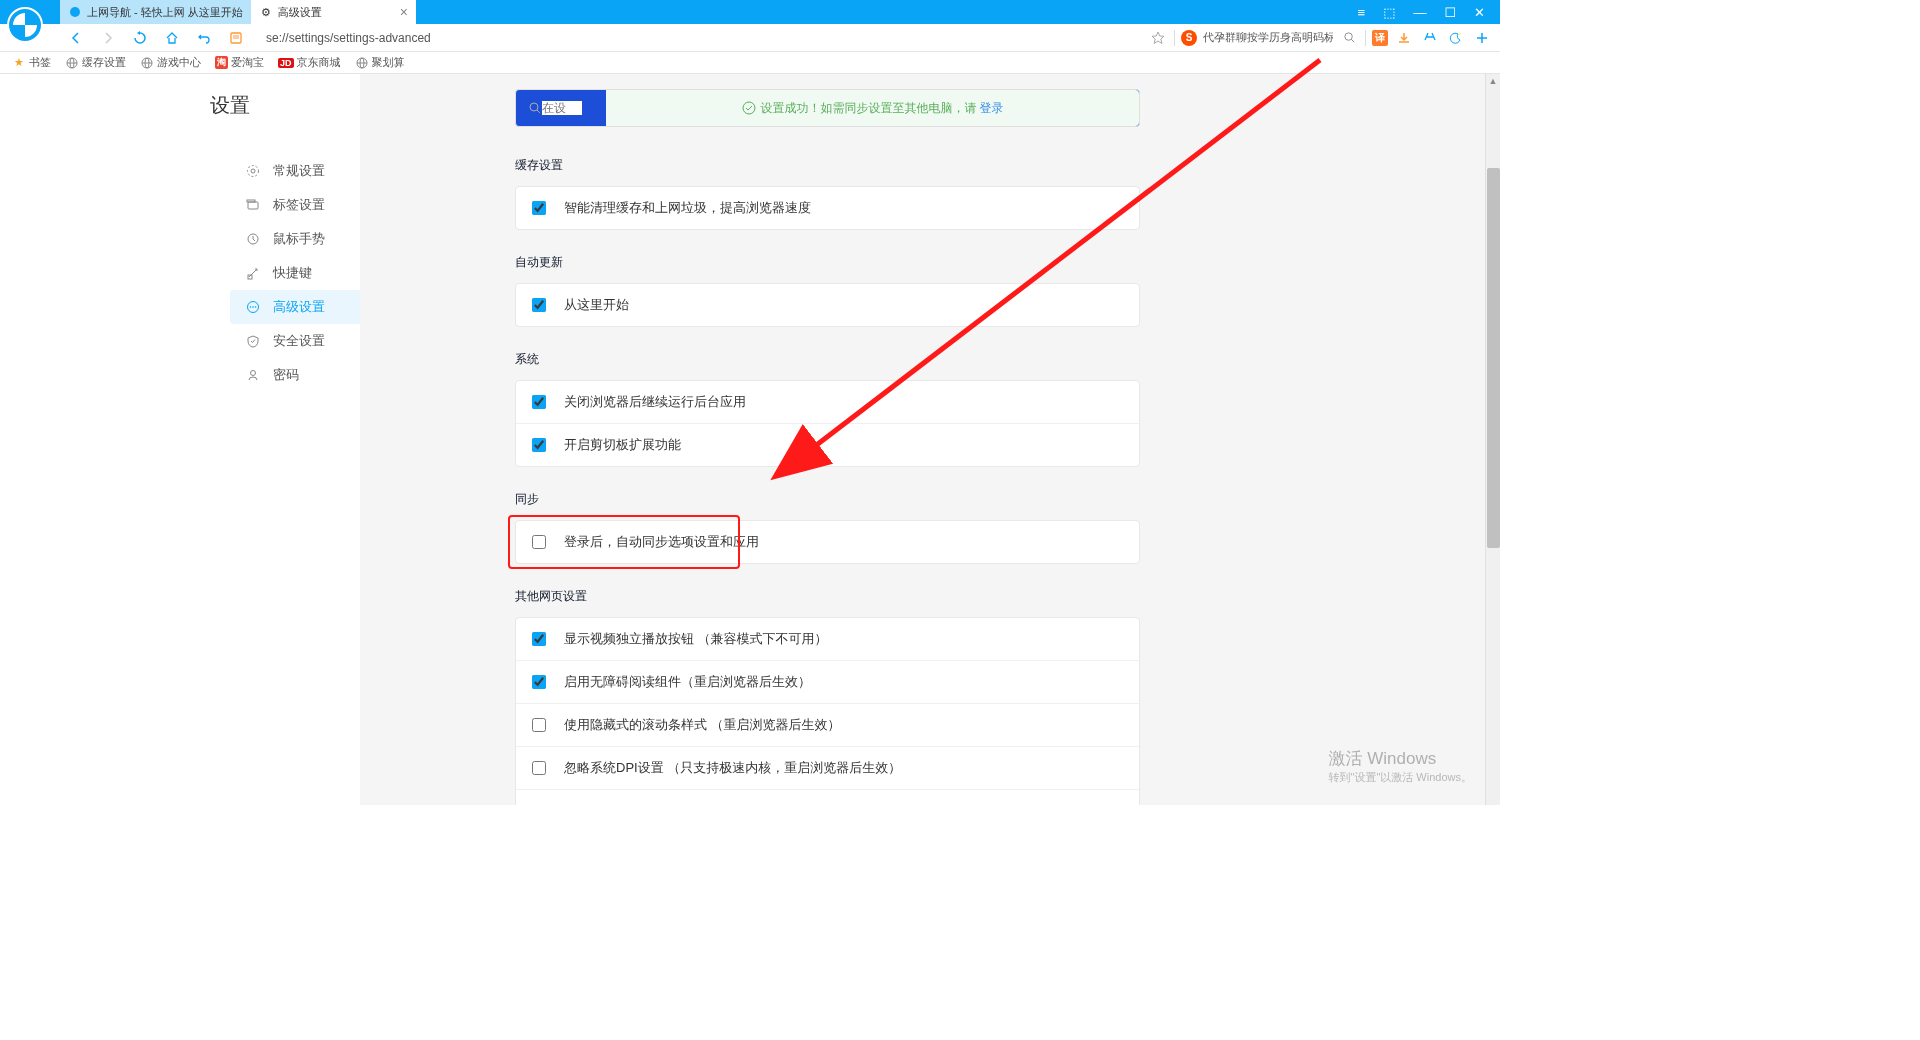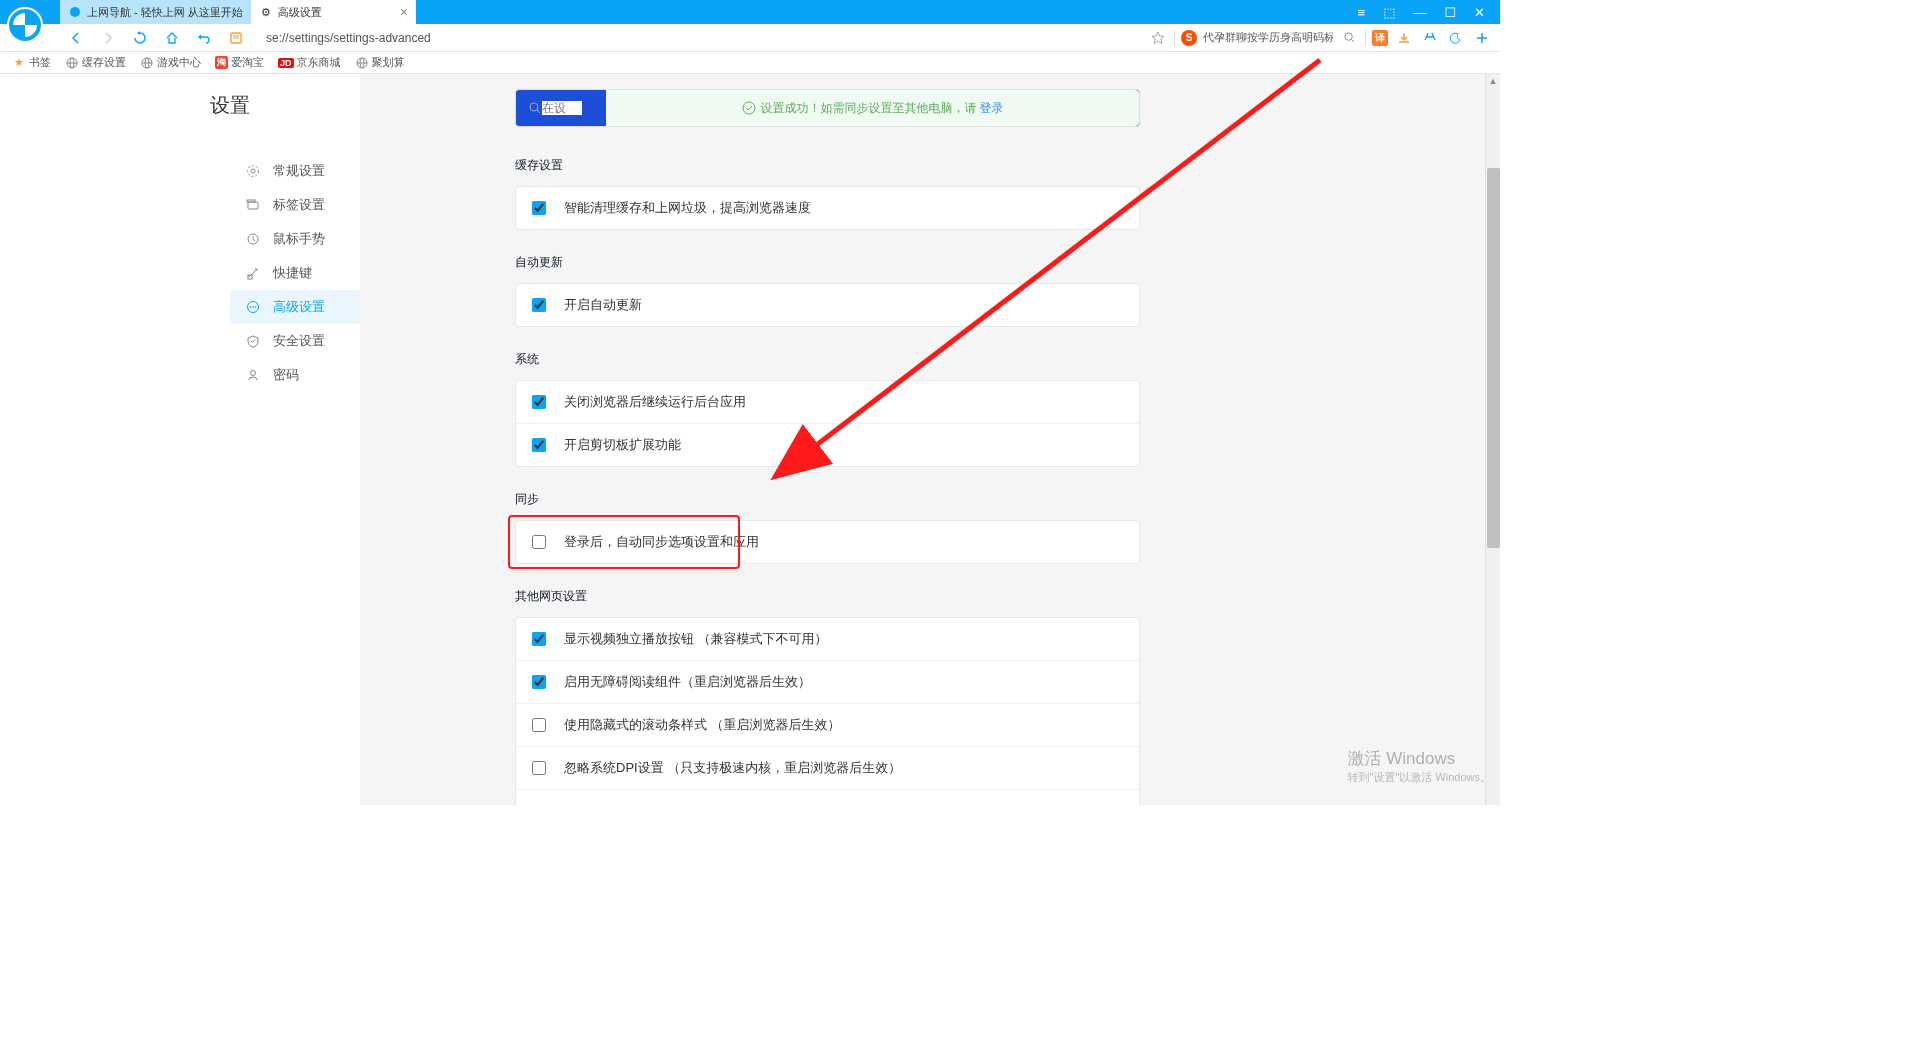--- a/index.html
+++ b/index.html
@@ -58,21 +58,21 @@
 .success-msg { flex: 1; background: #f0faf2; height: 100%; display: flex; align-items: center; justify-content: center; font-size: 12px; color: #5aad5a; border-radius: 0 4px 4px 0; }
 .success-msg a { color: #3a8ee6; text-decoration: none; margin-left: 3px; }
 .section-title { font-size: 12px; color: #0f172a; margin-bottom: 12px; }
 .setting-group { background: #fff; border: 1px solid #e8e8e8; border-radius: 4px; margin-bottom: 24px; }
 .setting-row { display: flex; align-items: center; padding: 12px 16px; font-size: 13px; color: #333; gap: 8px; }
 .setting-row + .setting-row { border-top: 1px solid #f0f0f0; }
 .setting-row input[type=checkbox] { width: 14px; height: 14px; margin-right: 10px; cursor: pointer; accent-color: #0aa4f6; }
 .highlight-box { border: 2px solid #ff1a1a; border-radius: 4px; }
 
 
-.watermark { position: absolute; right: 9px; bottom: 20px; color: #bbb; font-size: 13px; text-align: left; pointer-events: none; }
+.watermark { position: absolute; right: 28px; bottom: 20px; color: #bbb; font-size: 13px; text-align: left; pointer-events: none; }
 .watermark .wm-title { font-size: 17px; color: #b0b0b0; }
 .watermark .wm-sub { font-size: 11px; color: #b8b8b8; }
 
 
 .arrow-svg { position: absolute; top: 0; left: 0; width: 100%; height: 100%; pointer-events: none; z-index: 50; }
 </style>
 </head>
 <body>
 
 <div class="window-bar">
@@ -326,21 +326,21 @@
         <label class="setting-row">
           <input type="checkbox" checked="" style="">
           <span>智能清理缓存和上网垃圾，提高浏览器速度</span>
         </label>
       </div>
 
       <div class="section-title">自动更新</div>
       <div class="setting-group">
         <label class="setting-row">
           <input type="checkbox" checked="" style="">
-          <span>开启自动更新</span>
+          <span>从这里开始</span>
         </label>
       </div>
 
       <div class="section-title">系统</div>
       <div class="setting-group">
         <label class="setting-row">
           <input type="checkbox" checked="" style="">
           <span>关闭浏览器后继续运行后台应用</span>
         </label>
         <label class="setting-row">

